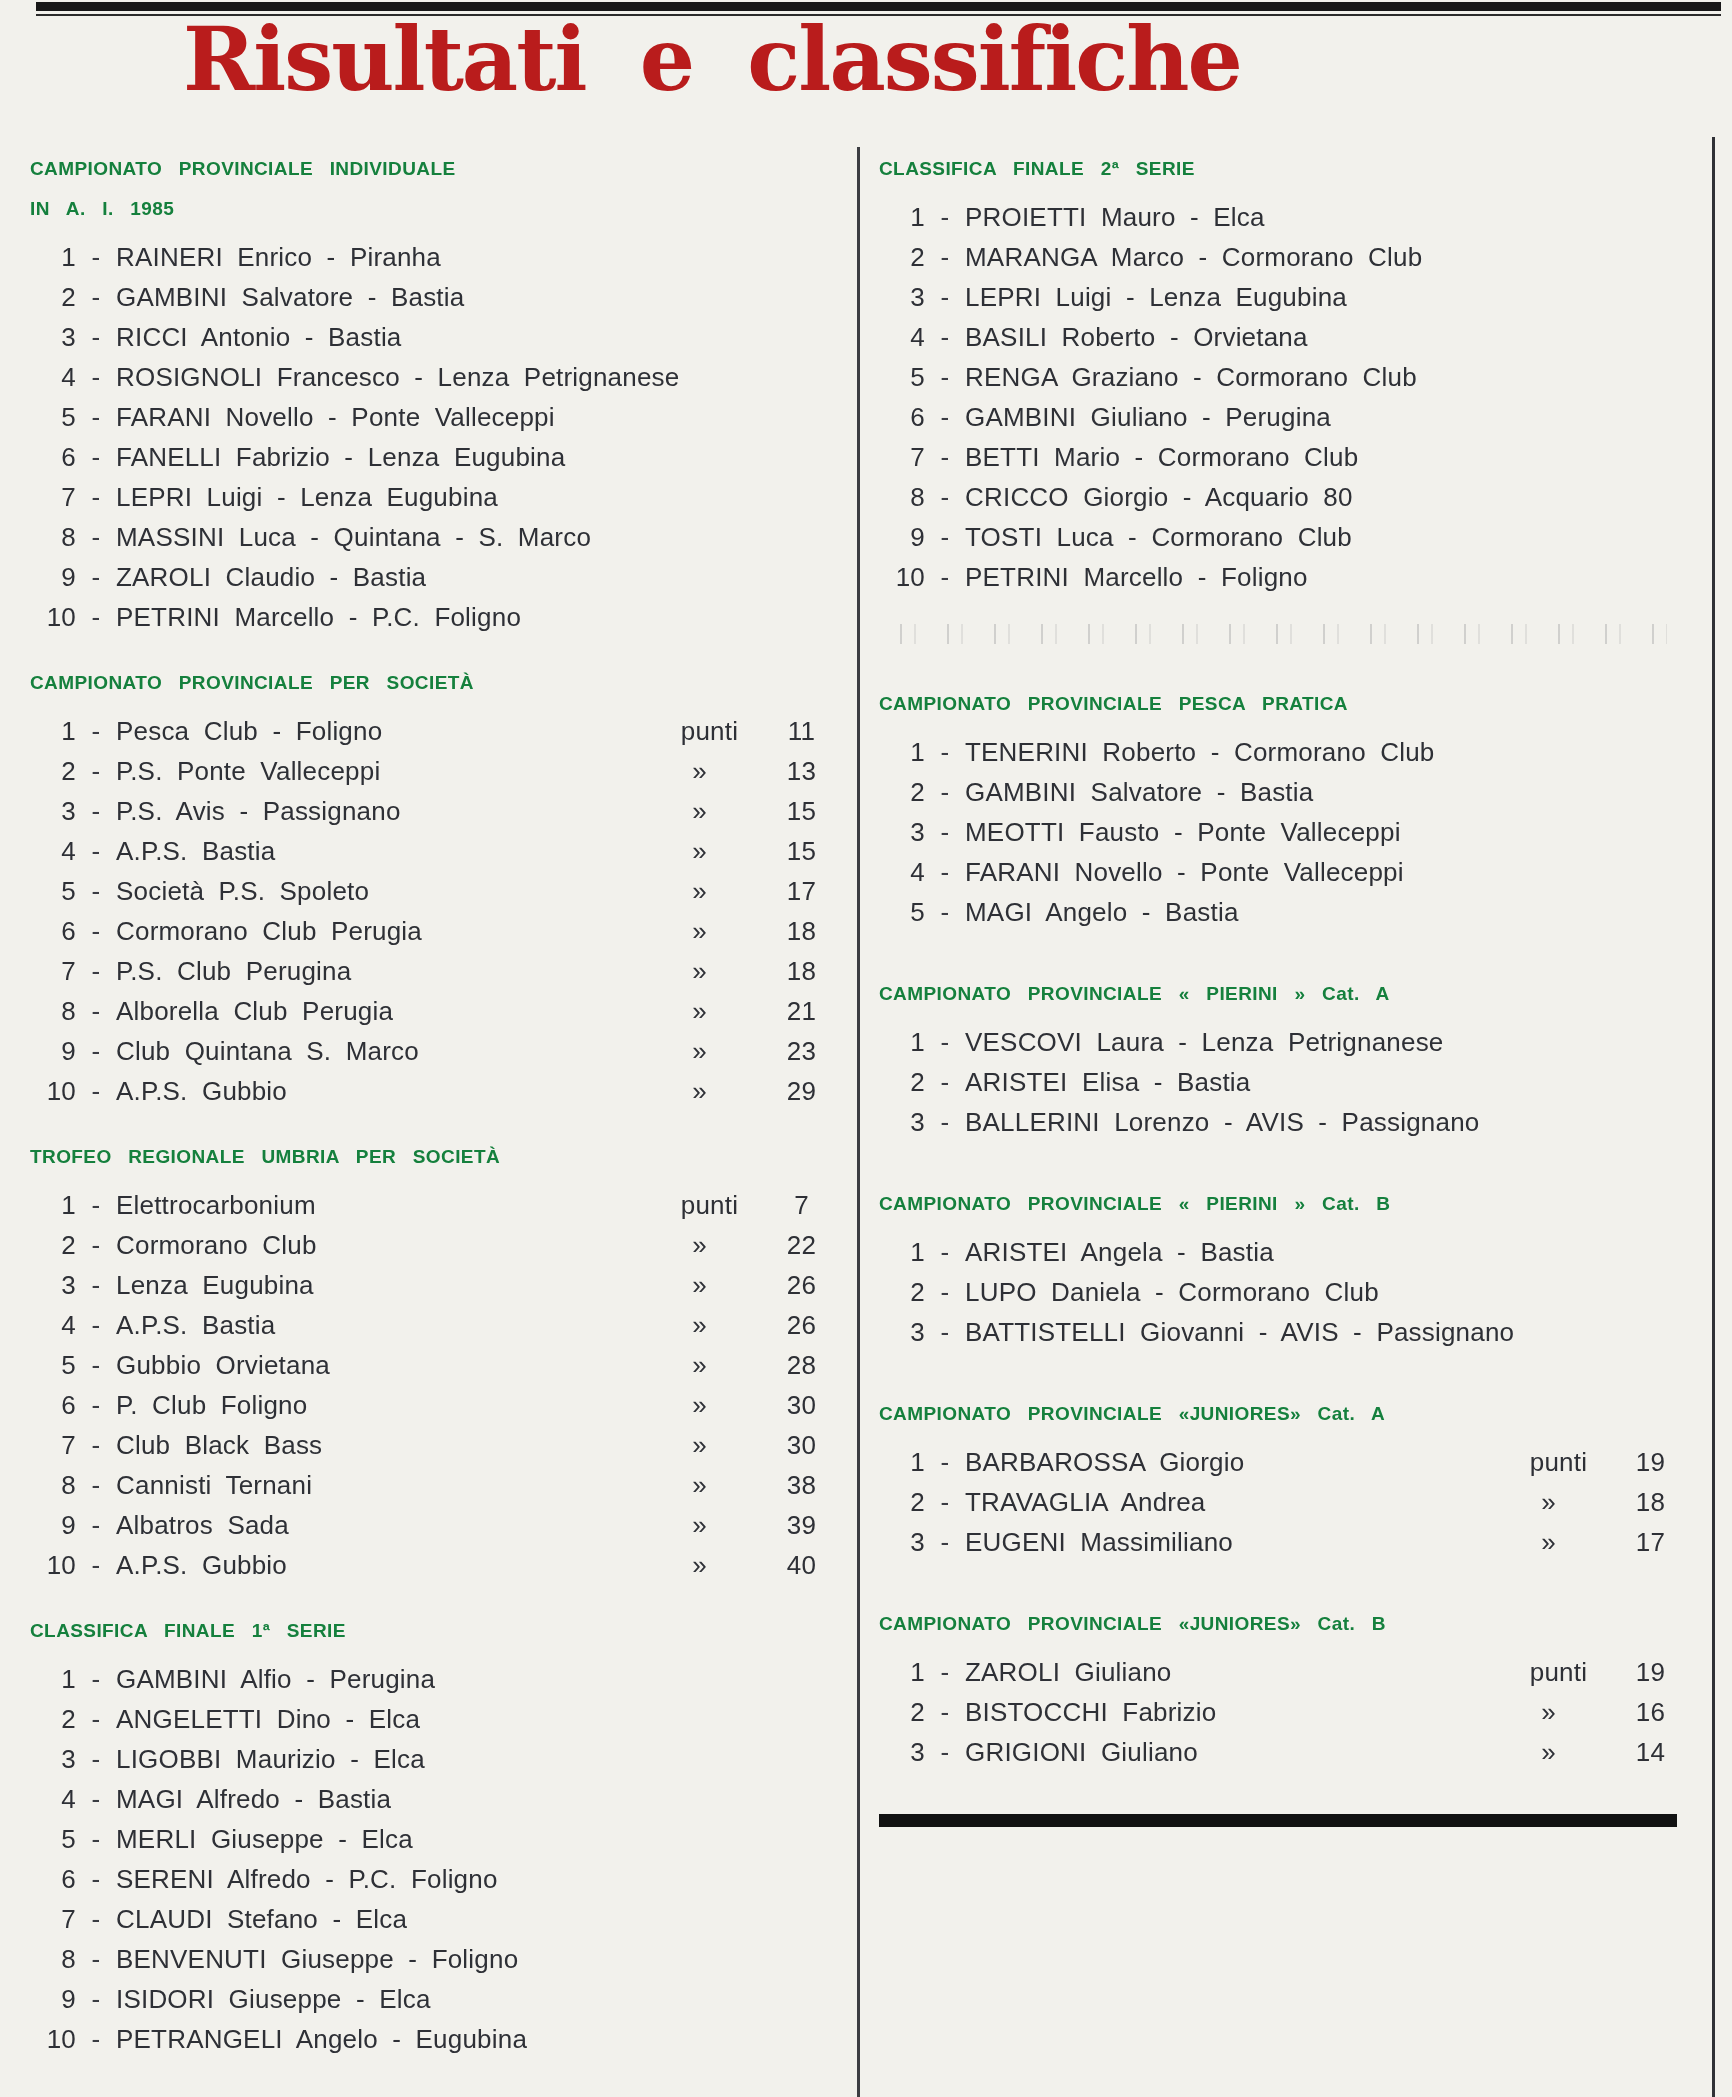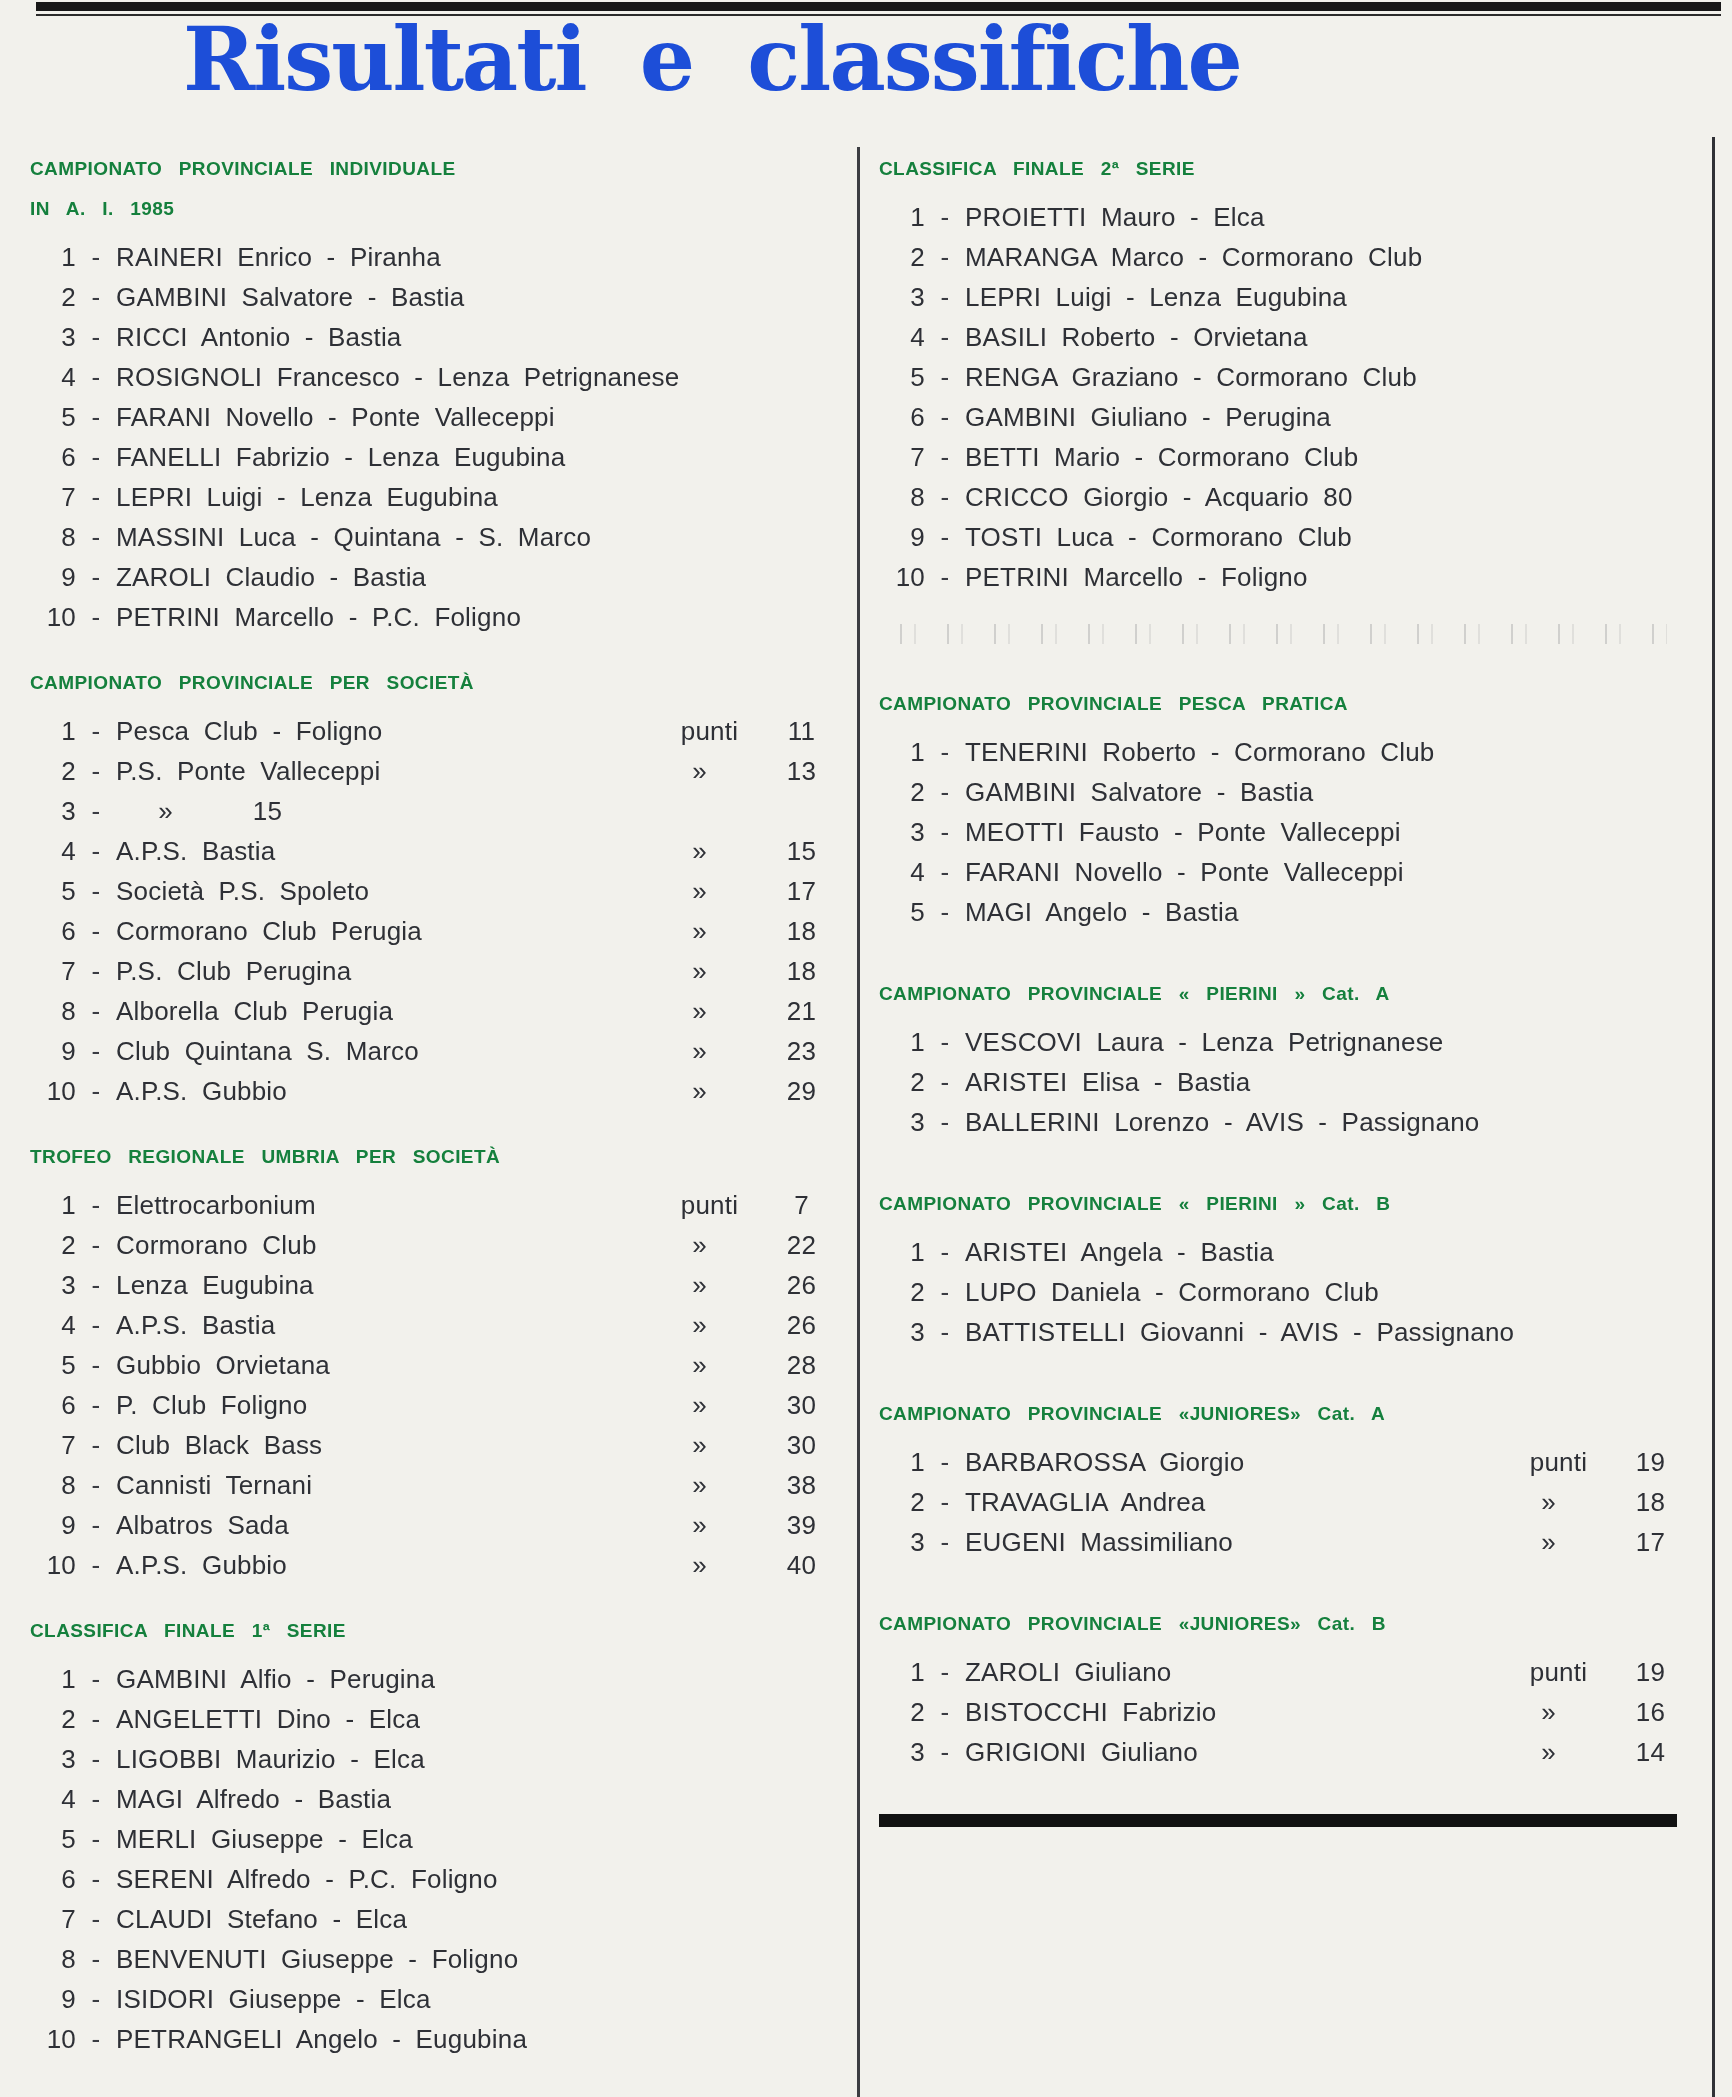--- a/index.html
+++ b/index.html
@@ -8,21 +8,21 @@
     background:#f2f1ec; overflow:hidden;
     font-family:"Liberation Sans", sans-serif; color:#2e3036;
   }
   .rule-top-thick { position:absolute; left:36px; right:12px; top:2px; height:9px; background:#181818; }
   .rule-top-thin  { position:absolute; left:36px; right:12px; top:14px; height:2px; background:#2b2b2b; }
 
   .title {
     position:absolute; left:183px; top:8px; margin:0;
     font-family:"DejaVu Serif", serif; font-weight:bold;
     font-size:87px; line-height:103px; letter-spacing:-2px; word-spacing:26px;
-    color:#1d4ed8;
+    color:#b91c1c;
   }
 
   .col { position:absolute; top:149px; width:804px; }
   .col-left  { left:30px; }
   .col-right { left:879px; }
 
   .divider   { position:absolute; left:857px;  top:147px; bottom:0; width:3px; background:#3c3d42; }
   .edge-line { position:absolute; left:1712px; top:137px; bottom:0; width:3px; background:#303136; }
 
   .section { margin-bottom:26px; }
@@ -132,20 +132,21 @@
           <div class="row">
             <span class="rank">2</span>
             <span class="dash">-</span>
             <span class="name">P.S. Ponte Valleceppi</span>
             <span class="marker ditto">»</span>
             <span class="value">13</span>
           </div>
           <div class="row">
             <span class="rank">3</span>
             <span class="dash">-</span>
+            <span class="name">P.S. Avis - Passignano</span>
             <span class="marker ditto">»</span>
             <span class="value">15</span>
           </div>
           <div class="row">
             <span class="rank">4</span>
             <span class="dash">-</span>
             <span class="name">A.P.S. Bastia</span>
             <span class="marker ditto">»</span>
             <span class="value">15</span>
           </div>

